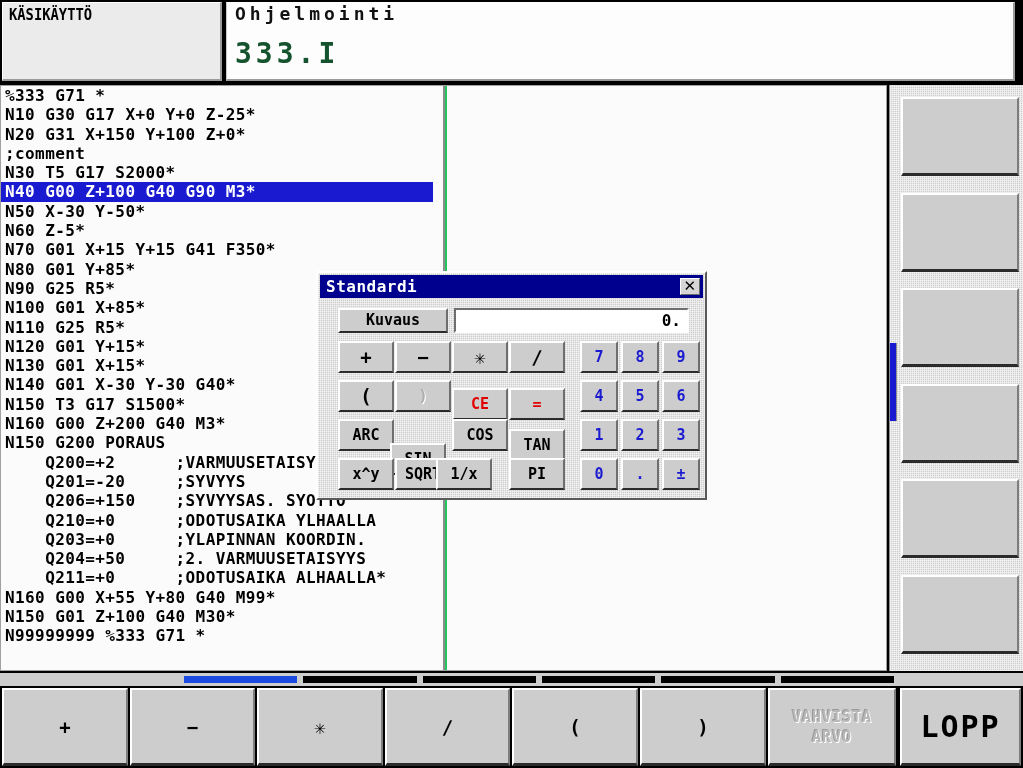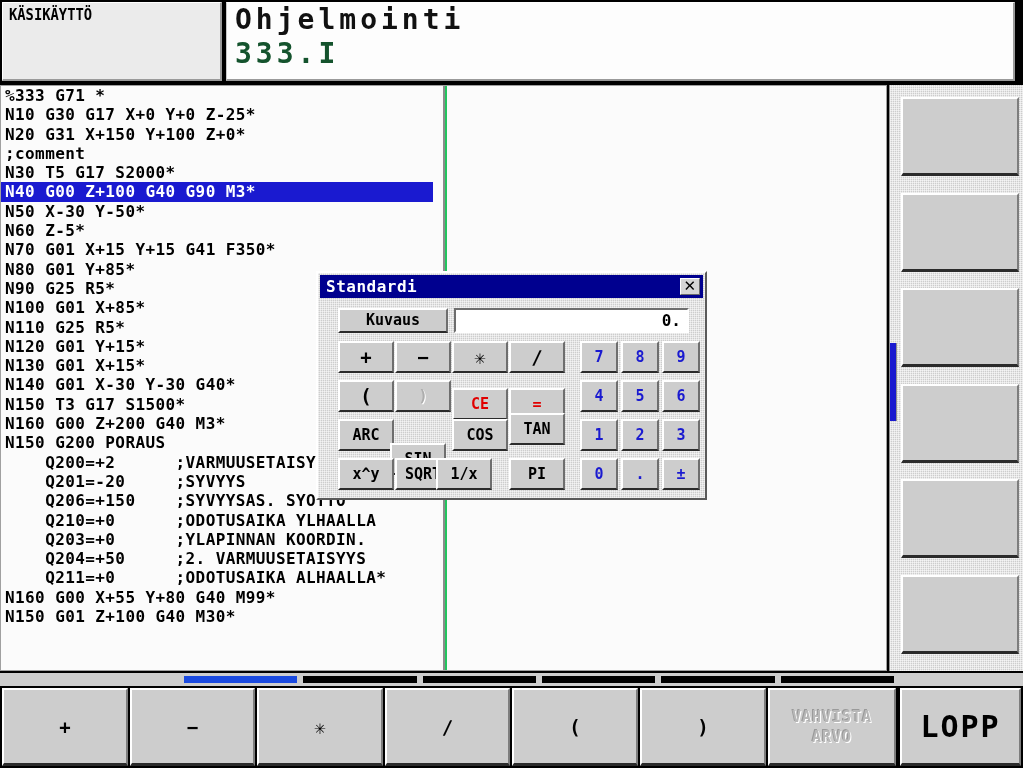--- a/index.html
+++ b/index.html
@@ -55,21 +55,21 @@
     background: #fdfdfd;
     border-top: 1px solid #ffffff;
     border-left: 1px solid #c8c8c8;
     border-right: 2px solid #9a9a9a;
     border-bottom: 2px solid #9a9a9a;
     box-sizing: border-box;
   }
   .hdr-title {
     position: absolute;
     left: 8px; top: 0px;
-    font-size: 28px;
+    font-size: 18px;
     letter-spacing: 4px;
     color: #111111;
     font-weight: bold;
     font-family: "DejaVu Sans Mono", "Liberation Mono", monospace;
   }
   .hdr-sub {
     position: absolute;
     left: 8px; top: 34px;
     font-size: 28px;
     letter-spacing: 4px;
@@ -347,20 +347,21 @@
         <div class="code-line">N150 G200 PORAUS</div>
         <div class="code-line">    Q200=+2      ;VARMUUSETAISYYS</div>
         <div class="code-line">    Q201=-20     ;SYVYYS</div>
         <div class="code-line">    Q206=+150    ;SYVYYSAS. SYOTTO</div>
         <div class="code-line">    Q210=+0      ;ODOTUSAIKA YLHAALLA</div>
         <div class="code-line">    Q203=+0      ;YLAPINNAN KOORDIN.</div>
         <div class="code-line">    Q204=+50     ;2. VARMUUSETAISYYS</div>
         <div class="code-line">    Q211=+0      ;ODOTUSAIKA ALHAALLA*</div>
         <div class="code-line">N160 G00 X+55 Y+80 G40 M99*</div>
         <div class="code-line">N150 G01 Z+100 G40 M30*</div>
+        <div class="code-line">N99999999 %333 G71 *</div>
       </div>
     <div id="blank-pane"></div>
   </div>
 
   <div id="right-col">
     <div id="rsk-scroll"></div>
   <div class="rsk" style="top: 12px;"></div>
       <div class="rsk" style="top: 108px;"></div>
       <div class="rsk" style="top: 203px;"></div>
       <div class="rsk" style="top: 299px;"></div>
@@ -416,21 +417,21 @@
       <div class="ckey big" style="left: 77px; top: 68px;">−</div>
       <div class="ckey big" style="left: 134px; top: 68px;">✳</div>
       <div class="ckey big" style="left: 191px; top: 68px;">∕</div>
       <div class="ckey big" style="left: 20px; top: 107px;">(</div>
       <div class="ckey dim" style="left: 77px; top: 107px;">)</div>
       <div class="ckey red" style="left: 134px; top: 107px;">CE</div>
       <div class="ckey red" style="left: 191px; top: 107px;">=</div>
       <div class="ckey" style="left: 20px; top: 146px;">ARC</div>
       <div class="ckey" style="left: 72px; top: 146px; margin-top: 24px;">SIN</div>
       <div class="ckey" style="left: 134px; top: 146px;">COS</div>
-      <div class="ckey" style="left: 191px; top: 140px;">TAN</div>
+      <div class="ckey" style="left: 191px; top: 156px;">TAN</div>
       <div class="ckey" style="left: 20px; top: 185px;">x^y</div>
       <div class="ckey" style="left: 77px; top: 185px;">SQRT</div>
       <div class="ckey" style="left: 118px; top: 185px;">1/x</div>
       <div class="ckey" style="left: 191px; top: 185px;">PI</div>
       <div class="ckey num" style="left: 262px; top: 68px;">7</div>
       <div class="ckey num" style="left: 303px; top: 68px;">8</div>
       <div class="ckey num" style="left: 344px; top: 68px;">9</div>
       <div class="ckey num" style="left: 262px; top: 107px;">4</div>
       <div class="ckey num" style="left: 303px; top: 107px;">5</div>
       <div class="ckey num" style="left: 344px; top: 107px;">6</div>

